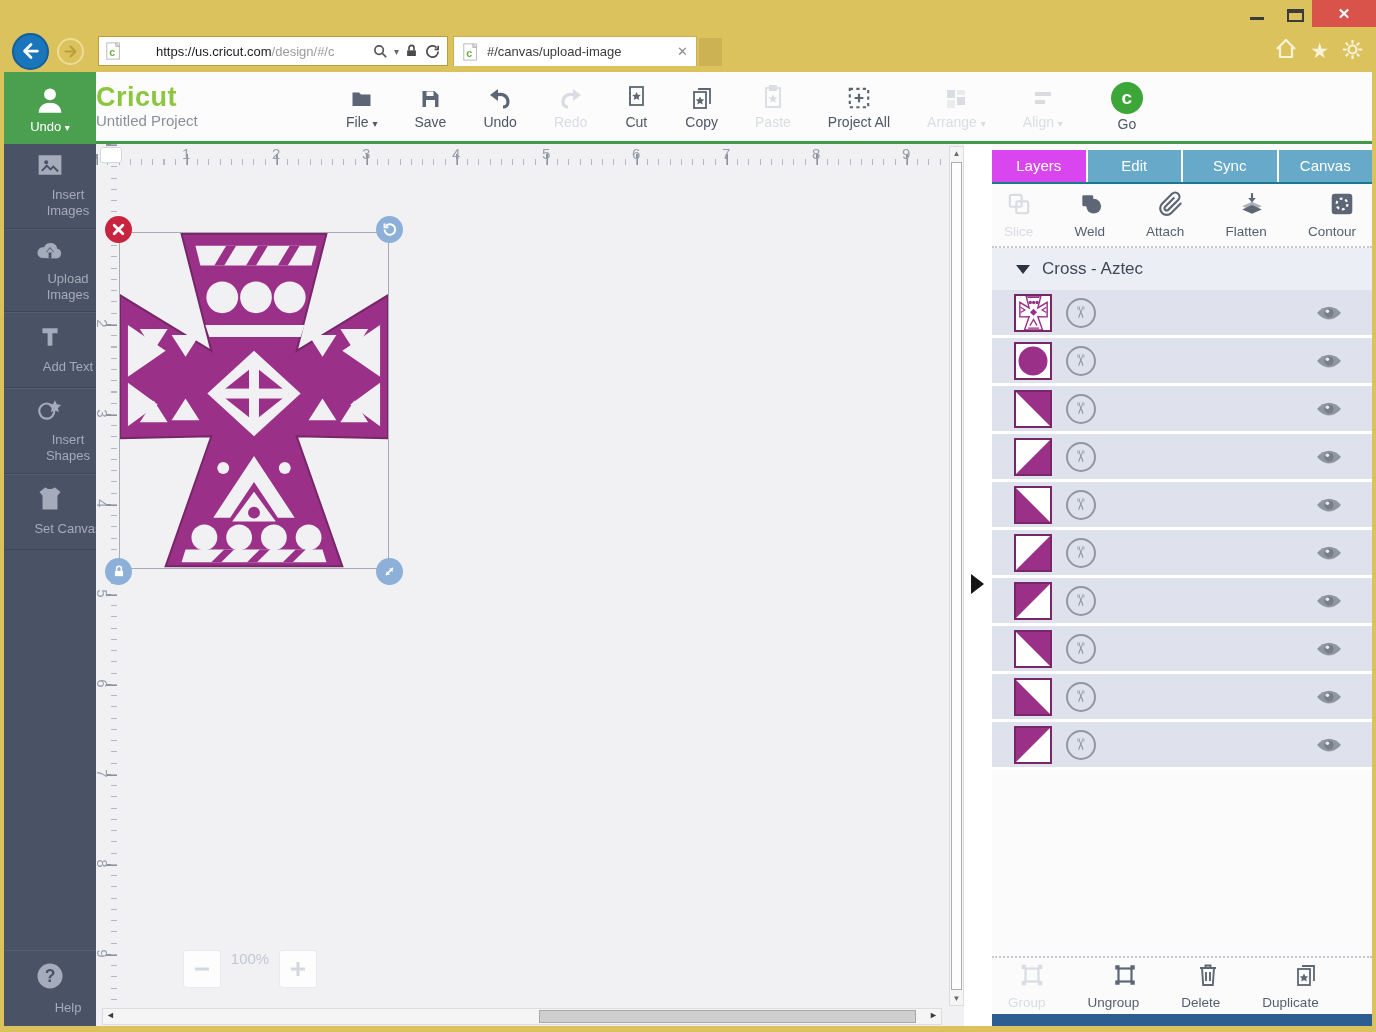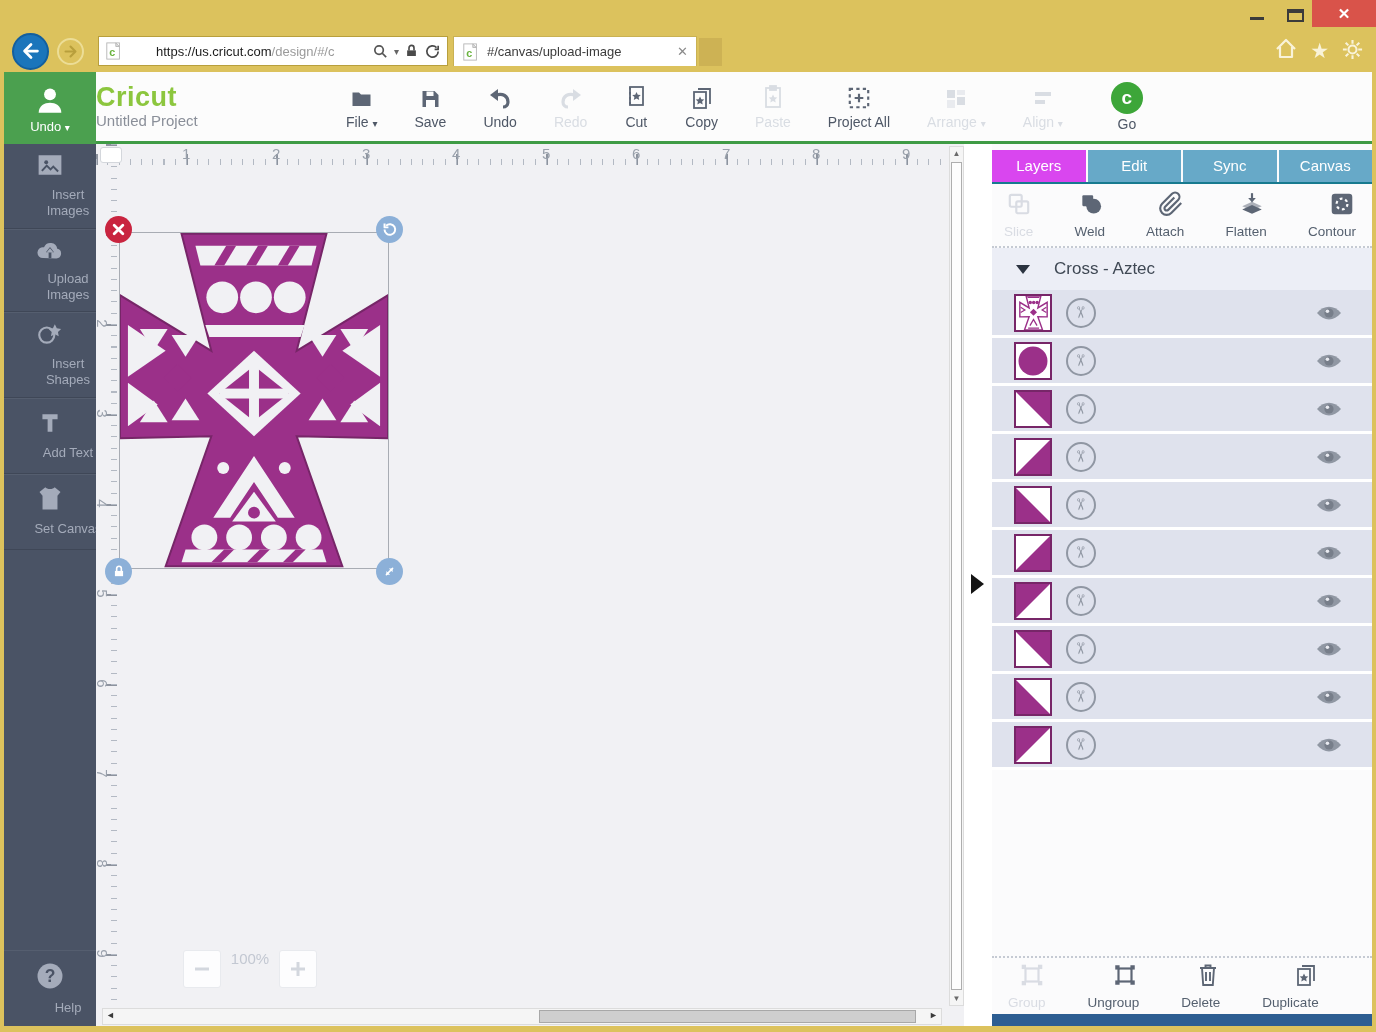--- a/index.html
+++ b/index.html
@@ -100,21 +100,21 @@
   
   .panel { width:380px; display:flex; flex-direction:column; background:#fbfbfc; padding-top:6px; }
   .tabs { display:flex; gap:2px; border-bottom:2px solid #177a8f; }
   .tab-btn { flex:1; height:32px; line-height:32px; text-align:center; color:#fff; font-size:15px; background:#67a9c8; cursor:pointer; }
   .tab-btn.active { background:#d946ef; }
   .panel-actions { height:62px; display:flex; align-items:center; justify-content:space-between; padding:0 16px 0 12px; background:#fbfbfc; }
   .p-action { display:flex; flex-direction:column; align-items:flex-end; gap:3px; color:#5d6675; cursor:pointer; }
   .p-action .p-label { font-size:13.5px; color:#55606f; }
   .p-action.disabled { color:#d9dce3; } .p-action.disabled .p-label { color:#d9dce3; }
   .dotted { border-top:2px dotted #c5cad3; }
-  .group-header { height:42px; display:flex; align-items:center; gap:24px; padding-left:24px; background:#eceef6; color:#3f4854; font-size:17px;text-align:center; }
+  .group-header { height:42px; display:flex; align-items:center; gap:12px; padding-left:24px; background:#eceef6; color:#3f4854; font-size:17px;text-align:center; }
   .tri-down { width:0; height:0; border-top:9px solid #2b3340; border-left:7px solid transparent; border-right:7px solid transparent; }
   .layers-list { background:#fff; }
   .layer-row { height:45px; background:#dfe2ed; margin-bottom:3px; display:flex; align-items:center; padding-left:22px; cursor:pointer; }
   .thumb { width:38px; height:38px; background:#fff; border:2px solid #772668; display:flex; align-items:center; justify-content:center; }
   .scissors { margin-left:14px; width:30px; height:30px; border:2px solid #9097a3; border-radius:50%; color:#9097a3; display:flex; align-items:center; justify-content:center; }
   .scissors span { font-size:16px; transform:rotate(90deg); display:block; }
   .eye { margin-left:auto; margin-right:30px; color:#9097a3; display:flex; }
   .panel-spacer { flex:1; background:#fbfbfc; }
   .footer-actions { height:56px; display:flex; align-items:center; padding-left:16px; gap:42px; }
   .panel-footer-bar { height:12px; background:#2d5e92; }
@@ -330,31 +330,31 @@
           <span><svg width="30" height="24" viewBox="0 0 26 20">
               <path d="M7 17a4.7 4.7 0 1 1 .8-9.3A6 6 0 0 1 19.3 9a4.2 4.2 0 0 1-.8 8.3z" fill="currentColor"></path>
               <path d="M13 17v-6" stroke="#4a5365" stroke-width="2.4"></path>
               <polygon points="13,7.5 16.5,12 9.5,12" fill="#4a5365"></polygon>
               <path d="M13 16.5v-5" stroke="currentColor" stroke-width="0"></path>
               <polygon points="13,8.5 16,12.2 10,12.2" fill="currentColor"></polygon>
             </svg></span>
           <span class="side-label">Upload Images</span>
         </div>
         <div class="side-item">
+          <span><svg width="26" height="26" viewBox="0 0 24 24" fill="currentColor">
+              <path d="M5 4h14v4.5h-4.8V20H9.8V8.5H5Z"></path>
+            </svg></span>
+          <span class="side-label">Add Text</span>
+        </div>
+        <div class="side-item">
           <span><svg width="28" height="26" viewBox="0 0 26 24" fill="none" stroke="currentColor" stroke-width="2">
               <circle cx="10" cy="13" r="7"></circle>
               <path d="M17.5 3l1.8 3.7 4 .6-2.9 2.8.7 4-3.6-1.9-3.6 1.9.7-4-2.9-2.8 4-.6z" fill="currentColor" stroke="none"></path>
             </svg></span>
           <span class="side-label">Insert Shapes</span>
-        </div>
-        <div class="side-item">
-          <span><svg width="26" height="26" viewBox="0 0 24 24" fill="currentColor">
-              <path d="M5 4h14v4.5h-4.8V20H9.8V8.5H5Z"></path>
-            </svg></span>
-          <span class="side-label">Add Text</span>
         </div>
         <div class="side-item">
           <span><svg width="28" height="26" viewBox="0 0 24 22" fill="currentColor">
               <path d="M8 1c1.2 2 6.8 2 8 0l5 4-2.6 3.2V20H5.6V8.2L3 5Z"></path>
             </svg></span>
           <span class="side-label">Set Canvas</span>
         </div>
         <div class="side-spacer"></div>
         <div class="side-item help-item">
           <span><svg width="30" height="30" viewBox="0 0 24 24">

